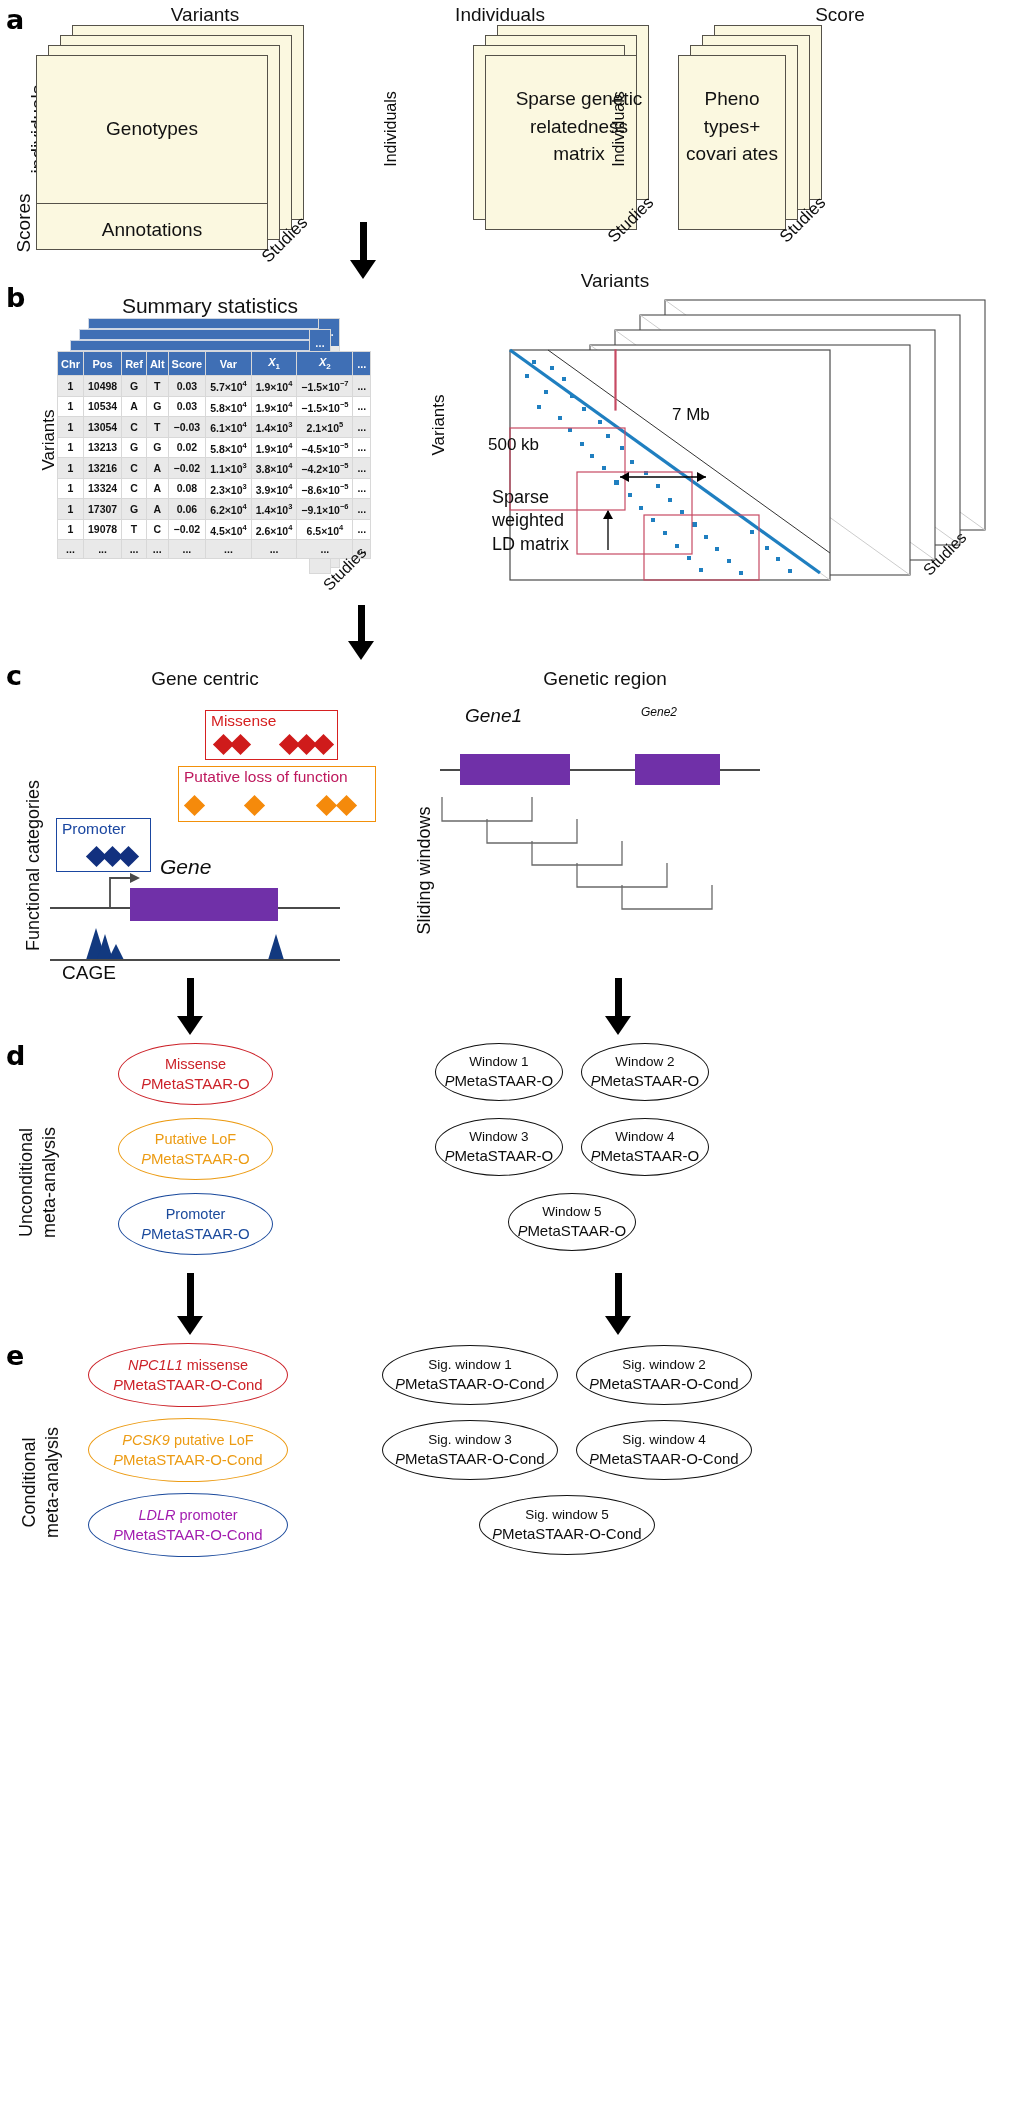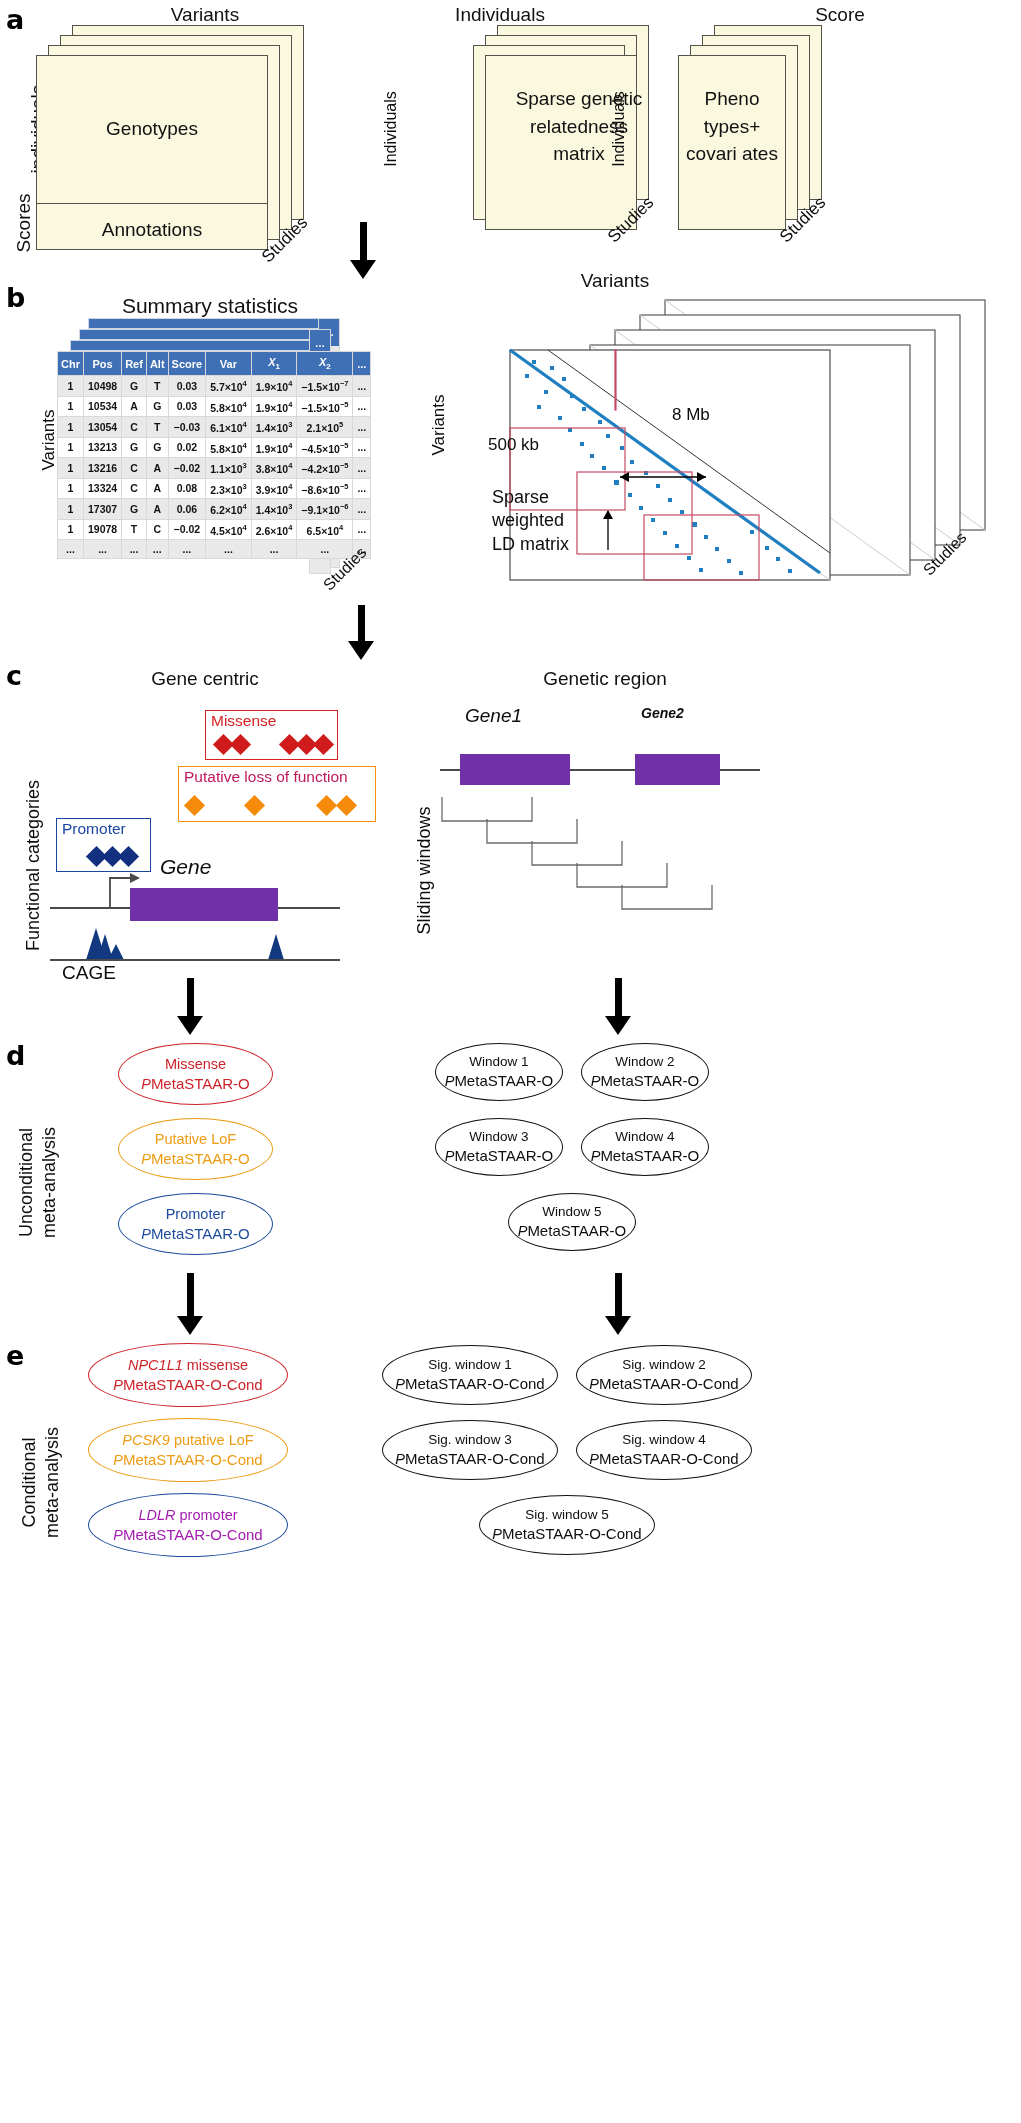--- a/index.html
+++ b/index.html
@@ -323,21 +323,21 @@
     <g stroke="#000" stroke-width="1.4">
       <line x1="110" y1="127" x2="196" y2="127" marker-start="url(#x)"></line>
     </g>
     <polygon points="110,127 119,122 119,132" fill="#000"></polygon>
     <polygon points="196,127 187,122 187,132" fill="#000"></polygon>
 
     <line x1="98" y1="200" x2="98" y2="161" stroke="#000" stroke-width="1.3"></line>
     <polygon points="98,160 93,169 103,169" fill="#000"></polygon>
   </g>
 </svg>
-<div class="abs" style="left:672px; top:405px; font-size:17px;">8 Mb</div>
+<div class="abs" style="left:672px; top:405px; font-size:17px;">7 Mb</div>
 <div class="abs" style="left:488px; top:435px; font-size:17px;">500 kb</div>
 <div class="abs" style="left:492px; top:486px; font-size:18px; line-height:1.3;">
   <div>Sparse</div>
   <div>weighted</div>
   <div>LD matrix</div>
 </div>
 <div class="abs diag" style="left:900px; top:545px; width:90px; font-size:16px; text-align:center;">Studies</div>
 
 <div class="arrow-shaft" style="left:358px; top:605px; height:40px;"></div>
 <div class="arrow-head" style="left:348px; top:641px;"></div>
@@ -387,21 +387,21 @@
   <line x1="0" y1="44" x2="290" y2="44" stroke="#4a4a4a" stroke-width="2"></line>
 </svg>
 <div class="abs" style="left:62px; top:962px; font-size:19px;">CAGE</div>
 
 <svg class="abs" style="left:440px; top:732px;" width="320" height="58" viewBox="0 0 320 58">
   <line x1="0" y1="38" x2="320" y2="38" stroke="#4a4a4a" stroke-width="2"></line>
   <rect x="20" y="22" width="110" height="31" fill="#7030a8"></rect>
   <rect x="195" y="22" width="85" height="31" fill="#7030a8"></rect>
 </svg>
 <div class="abs ital" style="left:465px; top:705px; font-size:19px;">Gene1</div>
-<div class="abs ital" style="left:641px; top:705px; font-size:14px;font-weight:bold;">Gene2</div>
+<div class="abs ital" style="left:641px; top:705px; font-size:12px;">Gene2</div>
 <svg class="abs" style="left:440px; top:795px;" width="320" height="135" viewBox="0 0 320 135">
   <g fill="none" stroke="#6a6a6a" stroke-width="1.3">
     <path d="M2 2 L2 26 L92 26 L92 2"></path>
     <path d="M47 24 L47 48 L137 48 L137 24"></path>
     <path d="M92 46 L92 70 L182 70 L182 46"></path>
     <path d="M137 68 L137 92 L227 92 L227 68"></path>
     <path d="M182 90 L182 114 L272 114 L272 90"></path>
   </g>
 </svg>
 

